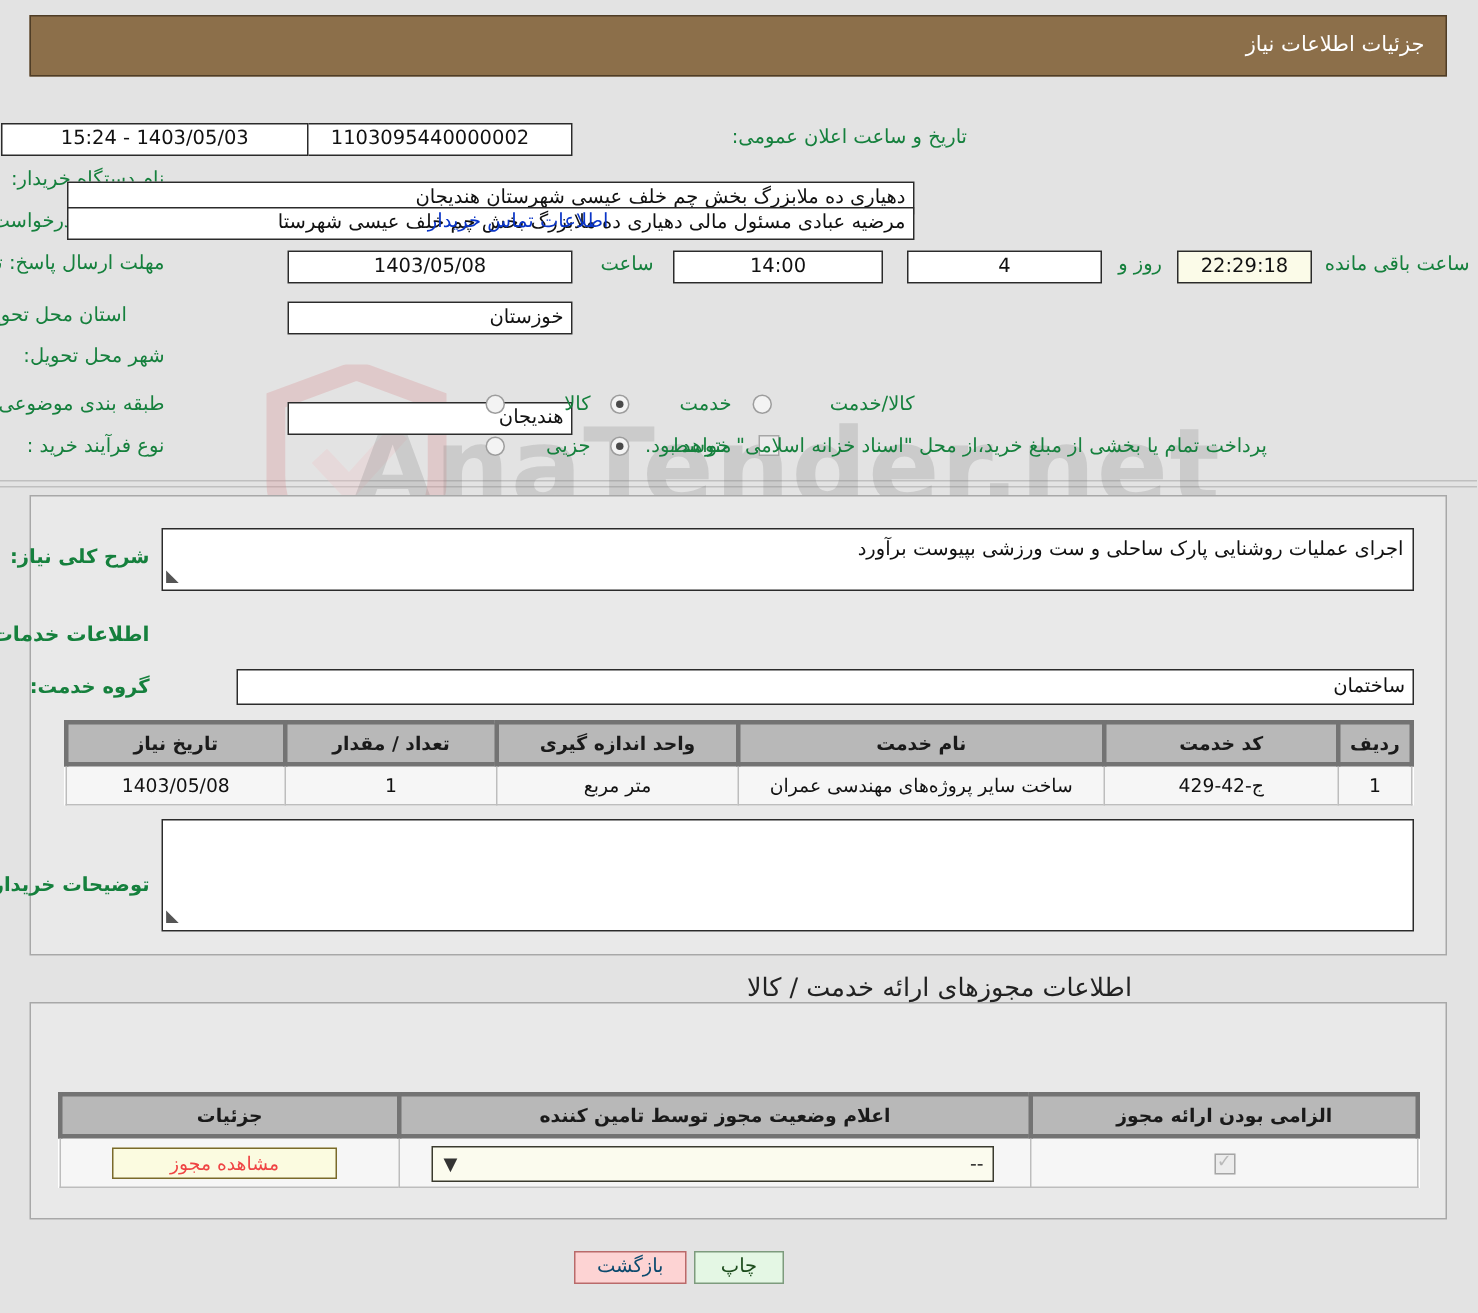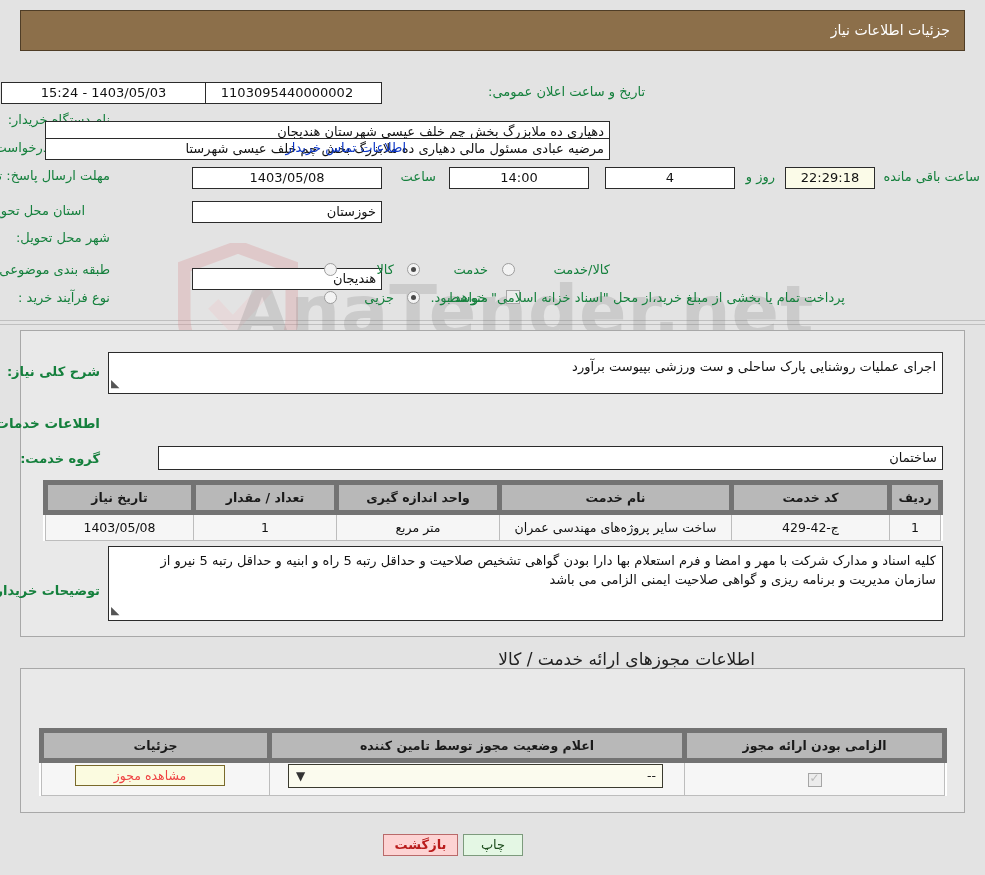--- a/index.html
+++ b/index.html
@@ -173,21 +173,21 @@
   
   table.grid {
     position: absolute;
     border-collapse: collapse;
     font-size: 12.5px;
     z-index: 6;
     background: #fff;
   }
   table.grid th {
     background: #b8b8b8;
-    border: 5px solid #737373;
+    border: 3px solid #737373;
     font-weight: bold;
     color: #1a1a1a;
     height: 25px;
     padding: 0 4px;
     text-align: center;
     white-space: nowrap;
   }
   table.grid td {
     background: #f6f6f6;
     border: 1px solid #bdbdbd;
@@ -224,21 +224,21 @@
     position: absolute;
     box-sizing: border-box;
     font-size: 13px;
     text-align: center;
     line-height: 20px;
     height: 22px;
     z-index: 7;
     cursor: pointer;
   }
   .btn-print  { background:#e4f7e4; border:1px solid #7d9b7d; color:#1d4d1d; }
-  .btn-back   { background:#fdd3d3; border:1px solid #b96a6a; color:#b91c1c;font-weight:bold; }
+  .btn-back   { background:#fdd3d3; border:1px solid #b96a6a; color:#0c4a6e; }
   .btn-permit { background:#fbfbe0; border:1px solid #7a6a2a; color:#ef4444; height:21px; line-height:19px; font-size:12.5px; }
 
   .divider {
     position: absolute;
     left: 0; width: 985px;
     height: 0;
     border-top: 1px solid #bfbfbf;
     z-index: 2;
   }
   .section-cap {
@@ -350,21 +350,20 @@
         <td>ساخت سایر پروژه‌های مهندسی عمران</td>
         <td>متر مربع</td>
         <td>1</td>
         <td>1403/05/08</td>
       </tr>
     </tbody>
   </table>
 
   <div class="lbl bold" style="right:885px; top:583px;">توضیحات خریدار:</div>
   <div class="ta" style="right:42px; top:546px; width:835px; height:75px;">
-    <span>کلیه اسناد و مدارک شرکت با مهر و امضا و فرم استعلام بها دارا بودن گواهی تشخیص صلاحیت و حداقل رتبه 5 راه و ابنیه و حداقل رتبه 5 نیرو از سازمان مدیریت و برنامه ریزی و گواهی صلاحیت ایمنی الزامی می باشد</span>
     <span class="grip">◢</span>
   </div>
 
   <div class="section-cap" style="right:230px; top:649px;">اطلاعات مجوزهای ارائه خدمت / کالا</div>
 
   <div class="panel panel-bot"></div>
 
   <table class="grid" style="right:38px; top:728px; width:908px;">
     <thead>
       <tr>

